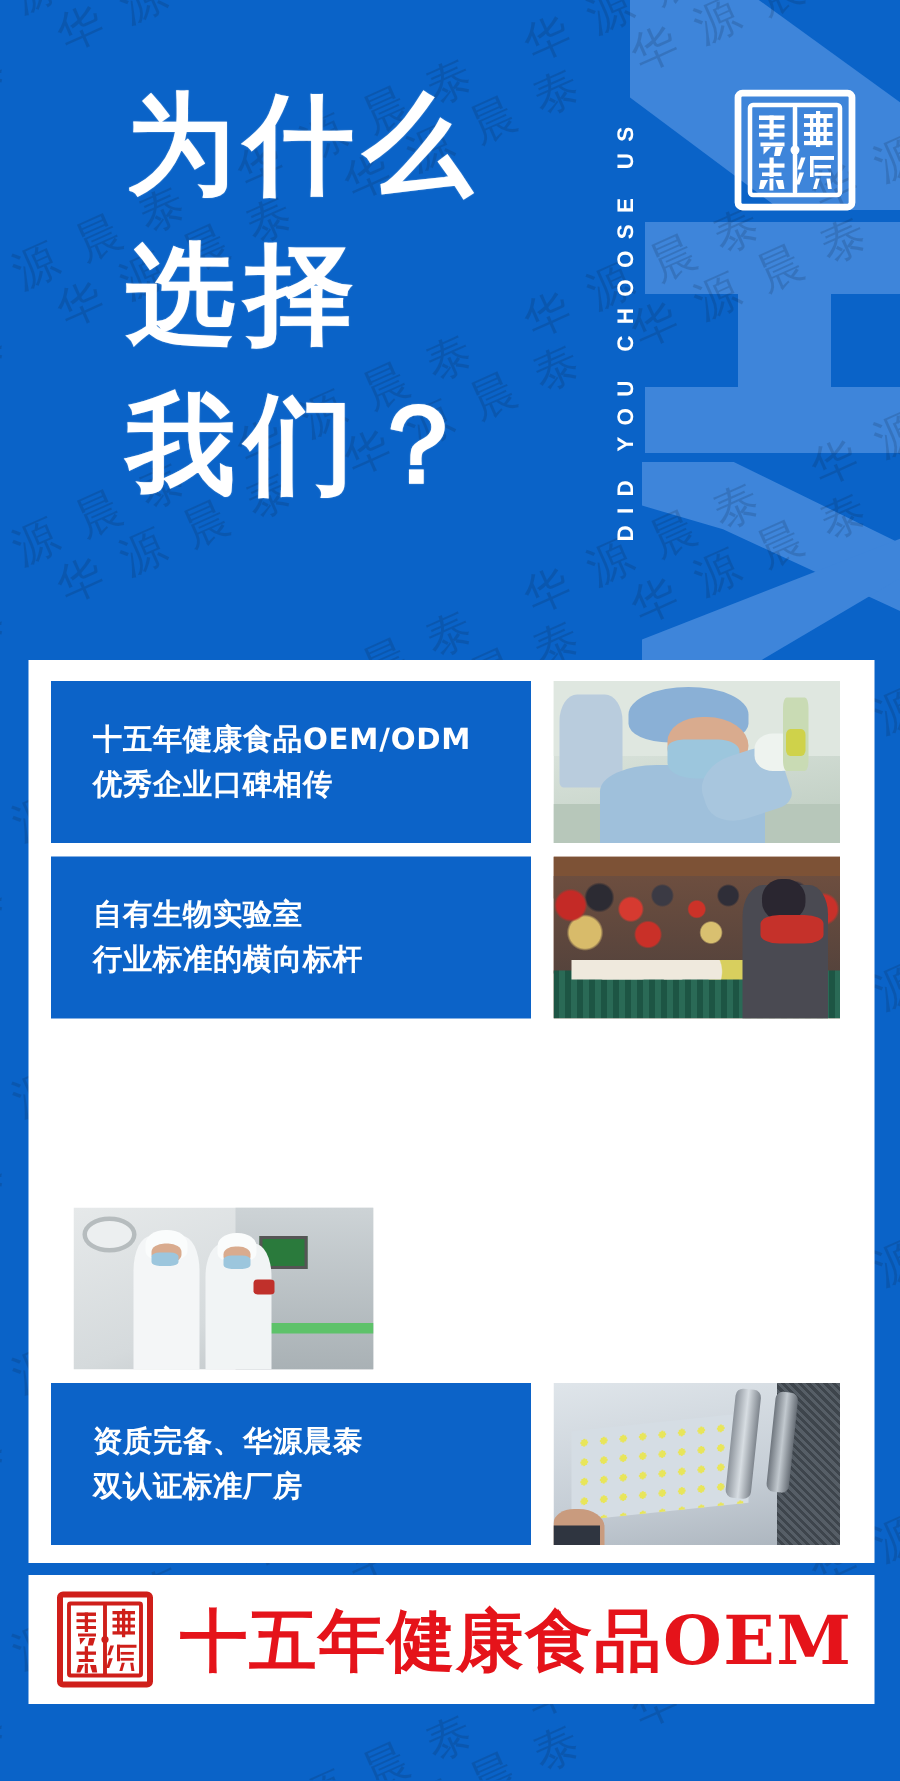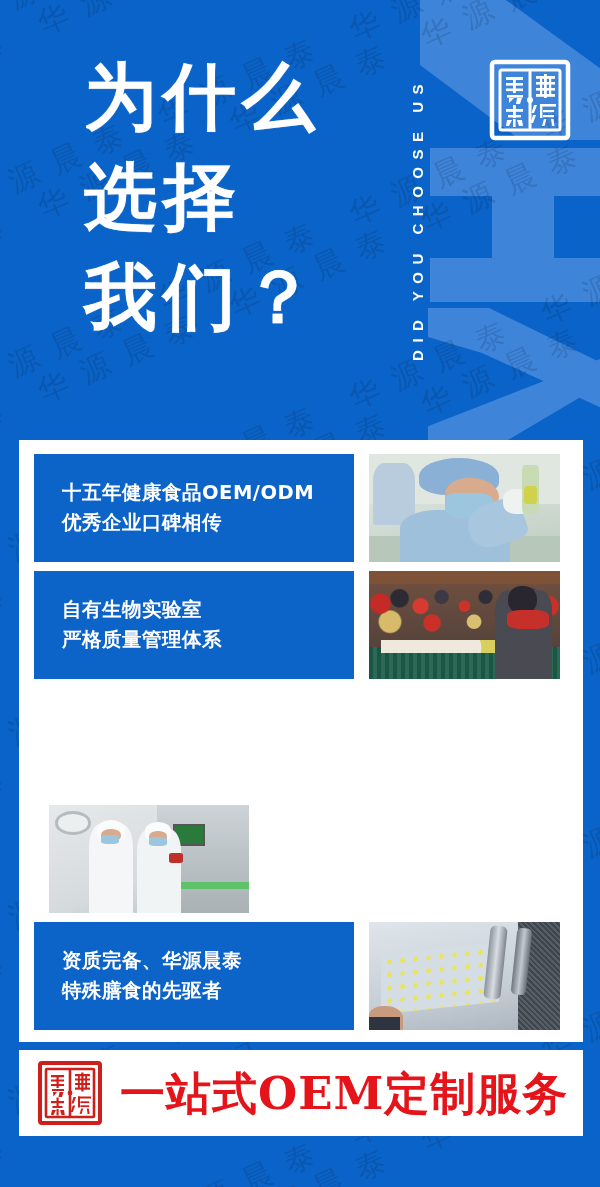--- a/index.html
+++ b/index.html
@@ -331,21 +331,21 @@
             <div class="glove"></div>
           <div class="tube"></div>
             <div class="tube2"></div>
         </div>
       </div>
     </div>
 
     <div class="row row-1">
       <div class="row-text">
         <div class="rt-line">自有生物实验室</div>
-        <div class="rt-line">严格质量管理体系</div>
+        <div class="rt-line">行业标准的横向标杆</div>
       </div>
       <div class="row-photo">
         <div class="ph p2">
           <div class="back"></div>
             <div class="crowd"></div>
           <div class="tskirt"></div>
             <div class="cups"></div>
           <div class="speaker"></div>
             <div class="sphead"></div>
             <div class="scarf"></div>
@@ -370,21 +370,21 @@
             <div class="w2f"></div>
             <div class="w2m"></div>
           <div class="item"></div>
         </div>
       </div>
     </div>
 
     <div class="row row-4">
       <div class="row-text">
         <div class="rt-line">资质完备、华源晨泰</div>
-        <div class="rt-line">特殊膳食的先驱者</div>
+        <div class="rt-line">双认证标准厂房</div>
       </div>
       <div class="row-photo">
         <div class="ph p5">
           <div class="mesh"></div>
           <div class="traybg"></div>
             <div class="tray"></div>
           <div class="rollerA"></div>
             <div class="rollerB"></div>
           <div class="hand"></div>
             <div class="arm"></div>
@@ -432,21 +432,21 @@
           <rect x="42" y="37.5" width="13" height="2"></rect>
           <rect x="42" y="37.5" width="2" height="11"></rect>
           <rect x="44.4" y="42.3" width="8.8" height="1.8"></rect>
           <rect x="44.4" y="46.3" width="8.8" height="1.8"></rect>
           <path d="M45.2 49.5 L47.2 49.5 L45.6 55 L43.6 55 Z"></path>
           <path d="M50.8 49.5 L52.8 49.5 L53.6 55 L51.6 55 Z"></path>
         </g>
         <circle cx="34" cy="34" r="2.4" fill="#cf1f1a"></circle>
       </svg>
     </div>
-    <div id="banner-text">一站式OEM定制服务</div>
+    <div id="banner-text">十五年健康食品OEM</div>
   </div>
 
   <div id="watermark">
       <div class="wm-row" style="top: 0px; left: -40px;">华源晨泰   华源晨泰   华源晨泰   华源晨泰   华源晨泰   华源晨泰   华源晨泰   华源晨泰   华源晨泰   </div>
       <div class="wm-row" style="top: 92px; left: -160px;">华源晨泰   华源晨泰   华源晨泰   华源晨泰   华源晨泰   华源晨泰   华源晨泰   华源晨泰   华源晨泰   </div>
       <div class="wm-row" style="top: 184px; left: -40px;">华源晨泰   华源晨泰   华源晨泰   华源晨泰   华源晨泰   华源晨泰   华源晨泰   华源晨泰   华源晨泰   </div>
       <div class="wm-row" style="top: 276px; left: -160px;">华源晨泰   华源晨泰   华源晨泰   华源晨泰   华源晨泰   华源晨泰   华源晨泰   华源晨泰   华源晨泰   </div>
       <div class="wm-row" style="top: 368px; left: -40px;">华源晨泰   华源晨泰   华源晨泰   华源晨泰   华源晨泰   华源晨泰   华源晨泰   华源晨泰   华源晨泰   </div>
       <div class="wm-row" style="top: 460px; left: -160px;">华源晨泰   华源晨泰   华源晨泰   华源晨泰   华源晨泰   华源晨泰   华源晨泰   华源晨泰   华源晨泰   </div>
       <div class="wm-row" style="top: 552px; left: -40px;">华源晨泰   华源晨泰   华源晨泰   华源晨泰   华源晨泰   华源晨泰   华源晨泰   华源晨泰   华源晨泰   </div>

